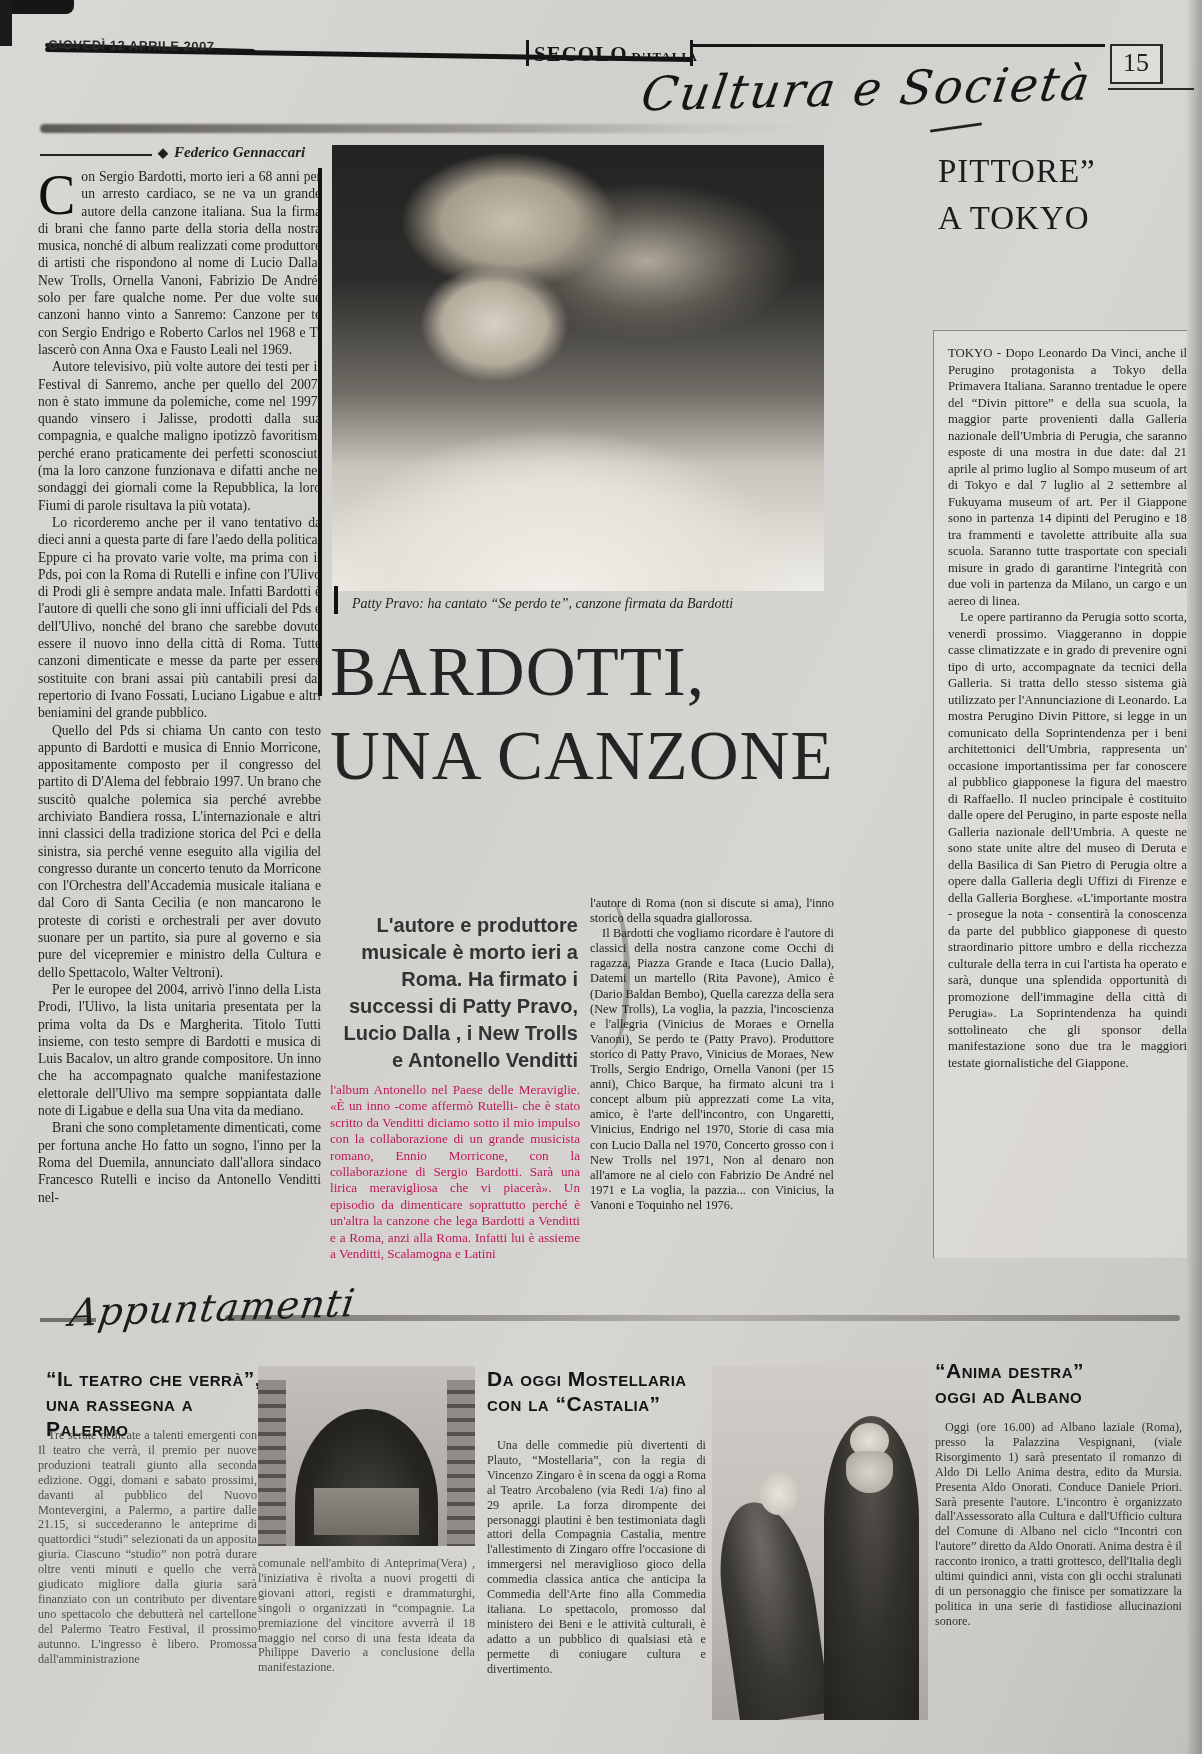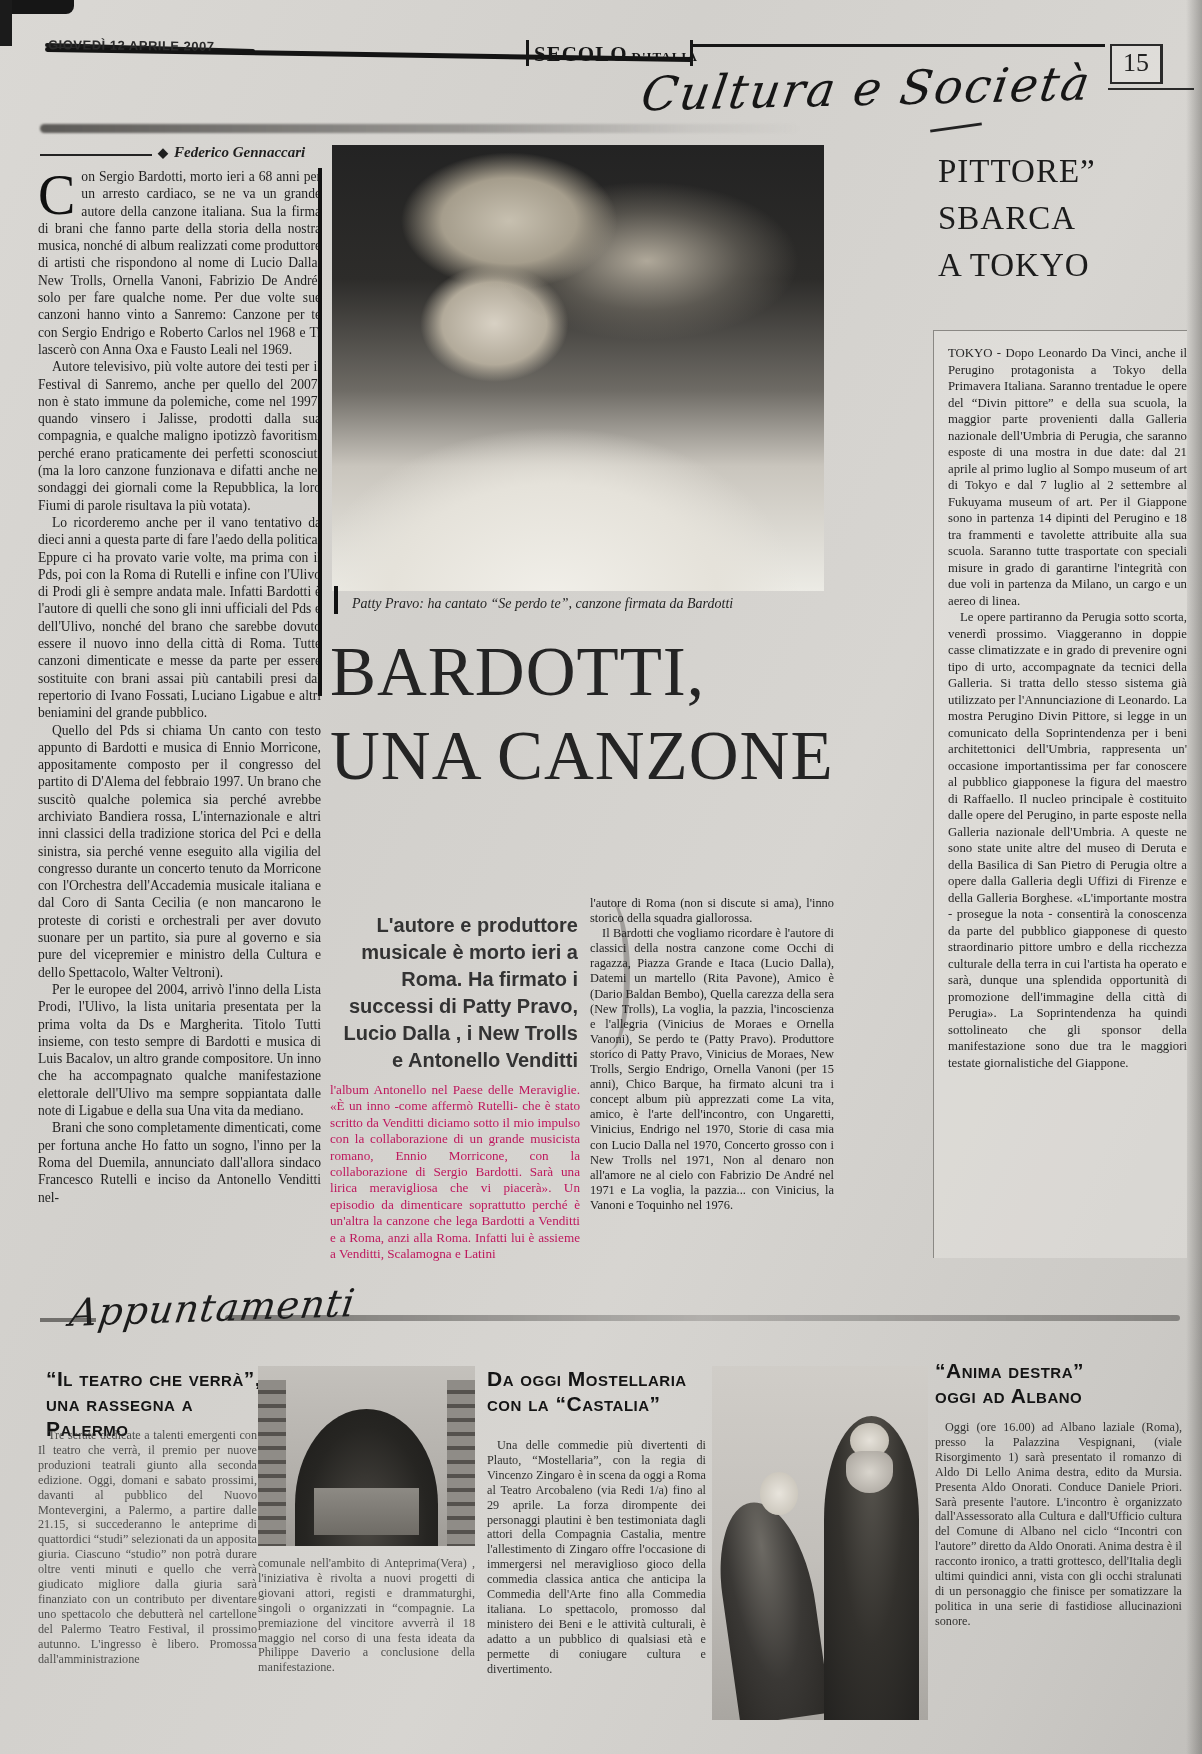--- a/index.html
+++ b/index.html
@@ -173,21 +173,20 @@
 <div class="abs stand-arc"></div>
 
 <div class="abs col2">l'album Antonello nel Paese delle Meraviglie. «È un inno -come affermò Rutelli- che è stato scritto da Venditti diciamo sotto il mio impulso con la collaborazione di un grande musicista romano, Ennio Morricone, con la collaborazione di Sergio Bardotti. Sarà una lirica meravigliosa che vi piacerà». Un episodio da dimenticare soprattutto perché è un'altra la canzone che lega Bardotti a Venditti e a Roma, anzi alla Roma. Infatti lui è assieme a Venditti, Scalamogna e Latini</div>
 <div class="abs col3">
   <p>l'autore di Roma (non si discute si ama), l'inno storico della squadra giallorossa.</p>
   <p>Il Bardotti che vogliamo ricordare è l'autore di classici della nostra canzone come Occhi di ragazza, Piazza Grande e Itaca (Lucio Dalla), Datemi un martello (Rita Pavone), Amico è (Dario Baldan Bembo), Quella carezza della sera (New Trolls), La voglia, la pazzia, l'incoscienza e l'allegria (Vinicius de Moraes e Ornella Vanoni), Se perdo te (Patty Pravo). Produttore storico di Patty Pravo, Vinicius de Moraes, New Trolls, Sergio Endrigo, Ornella Vanoni (per 15 anni), Chico Barque, ha firmato alcuni tra i concept album più apprezzati come La vita, amico, è l'arte dell'incontro, con Ungaretti, Vinicius, Endrigo nel 1970, Storie di casa mia con Lucio Dalla nel 1970, Concerto grosso con i New Trolls nel 1971, Non al denaro non all'amore ne al cielo con Fabrizio De André nel 1971 e La voglia, la pazzia... con Vinicius, la Vanoni e Toquinho nel 1976.</p>
 </div>
 
 <div class="abs tokyo-headline">
   <div>PITTORE”</div>
-  <div>SBARCA</div>
   <div>A TOKYO</div>
 </div>
 <div class="abs tokyo-box">
   <div class="tokyo-body">
     <p>TOKYO - Dopo Leonardo Da Vinci, anche il Perugino protagonista a Tokyo della Primavera Italiana. Saranno trentadue le opere del “Divin pittore” e della sua scuola, la maggior parte provenienti dalla Galleria nazionale dell'Umbria di Perugia, che saranno esposte di una mostra in due date: dal 21 aprile al primo luglio al Sompo museum of art di Tokyo e dal 7 luglio al 2 settembre al Fukuyama museum of art. Per il Giappone sono in partenza 14 dipinti del Perugino e 18 tra frammenti e tavolette attribuite alla sua scuola. Saranno tutte trasportate con speciali misure in grado di garantirne l'integrità con due voli in partenza da Milano, un cargo e un aereo di linea.</p>
     <p>Le opere partiranno da Perugia sotto scorta, venerdì prossimo. Viaggeranno in doppie casse climatizzate e in grado di prevenire ogni tipo di urto, accompagnate da tecnici della Galleria. Si tratta dello stesso sistema già utilizzato per l'Annunciazione di Leonardo. La mostra Perugino Divin Pittore, si legge in un comunicato della Soprintendenza per i beni architettonici dell'Umbria, rappresenta un' occasione importantissima per far conoscere al pubblico giapponese la figura del maestro di Raffaello. Il nucleo principale è costituito dalle opere del Perugino, in parte esposte nella Galleria nazionale dell'Umbria. A queste ne sono state unite altre del museo di Deruta e della Basilica di San Pietro di Perugia oltre a opere dalla Galleria degli Uffizi di Firenze e della Galleria Borghese. «L'importante mostra - prosegue la nota - consentirà la conoscenza da parte del pubblico giapponese di questo straordinario pittore umbro e della ricchezza culturale della terra in cui l'artista ha operato e sarà, dunque una splendida opportunità di promozione dell'immagine della città di Perugia». La Soprintendenza ha quindi sottolineato che gli sponsor della manifestazione sono due tra le maggiori testate giornalistiche del Giappone.</p>
   </div>
 </div>
 
 <div class="abs apt-rule-l"></div>

